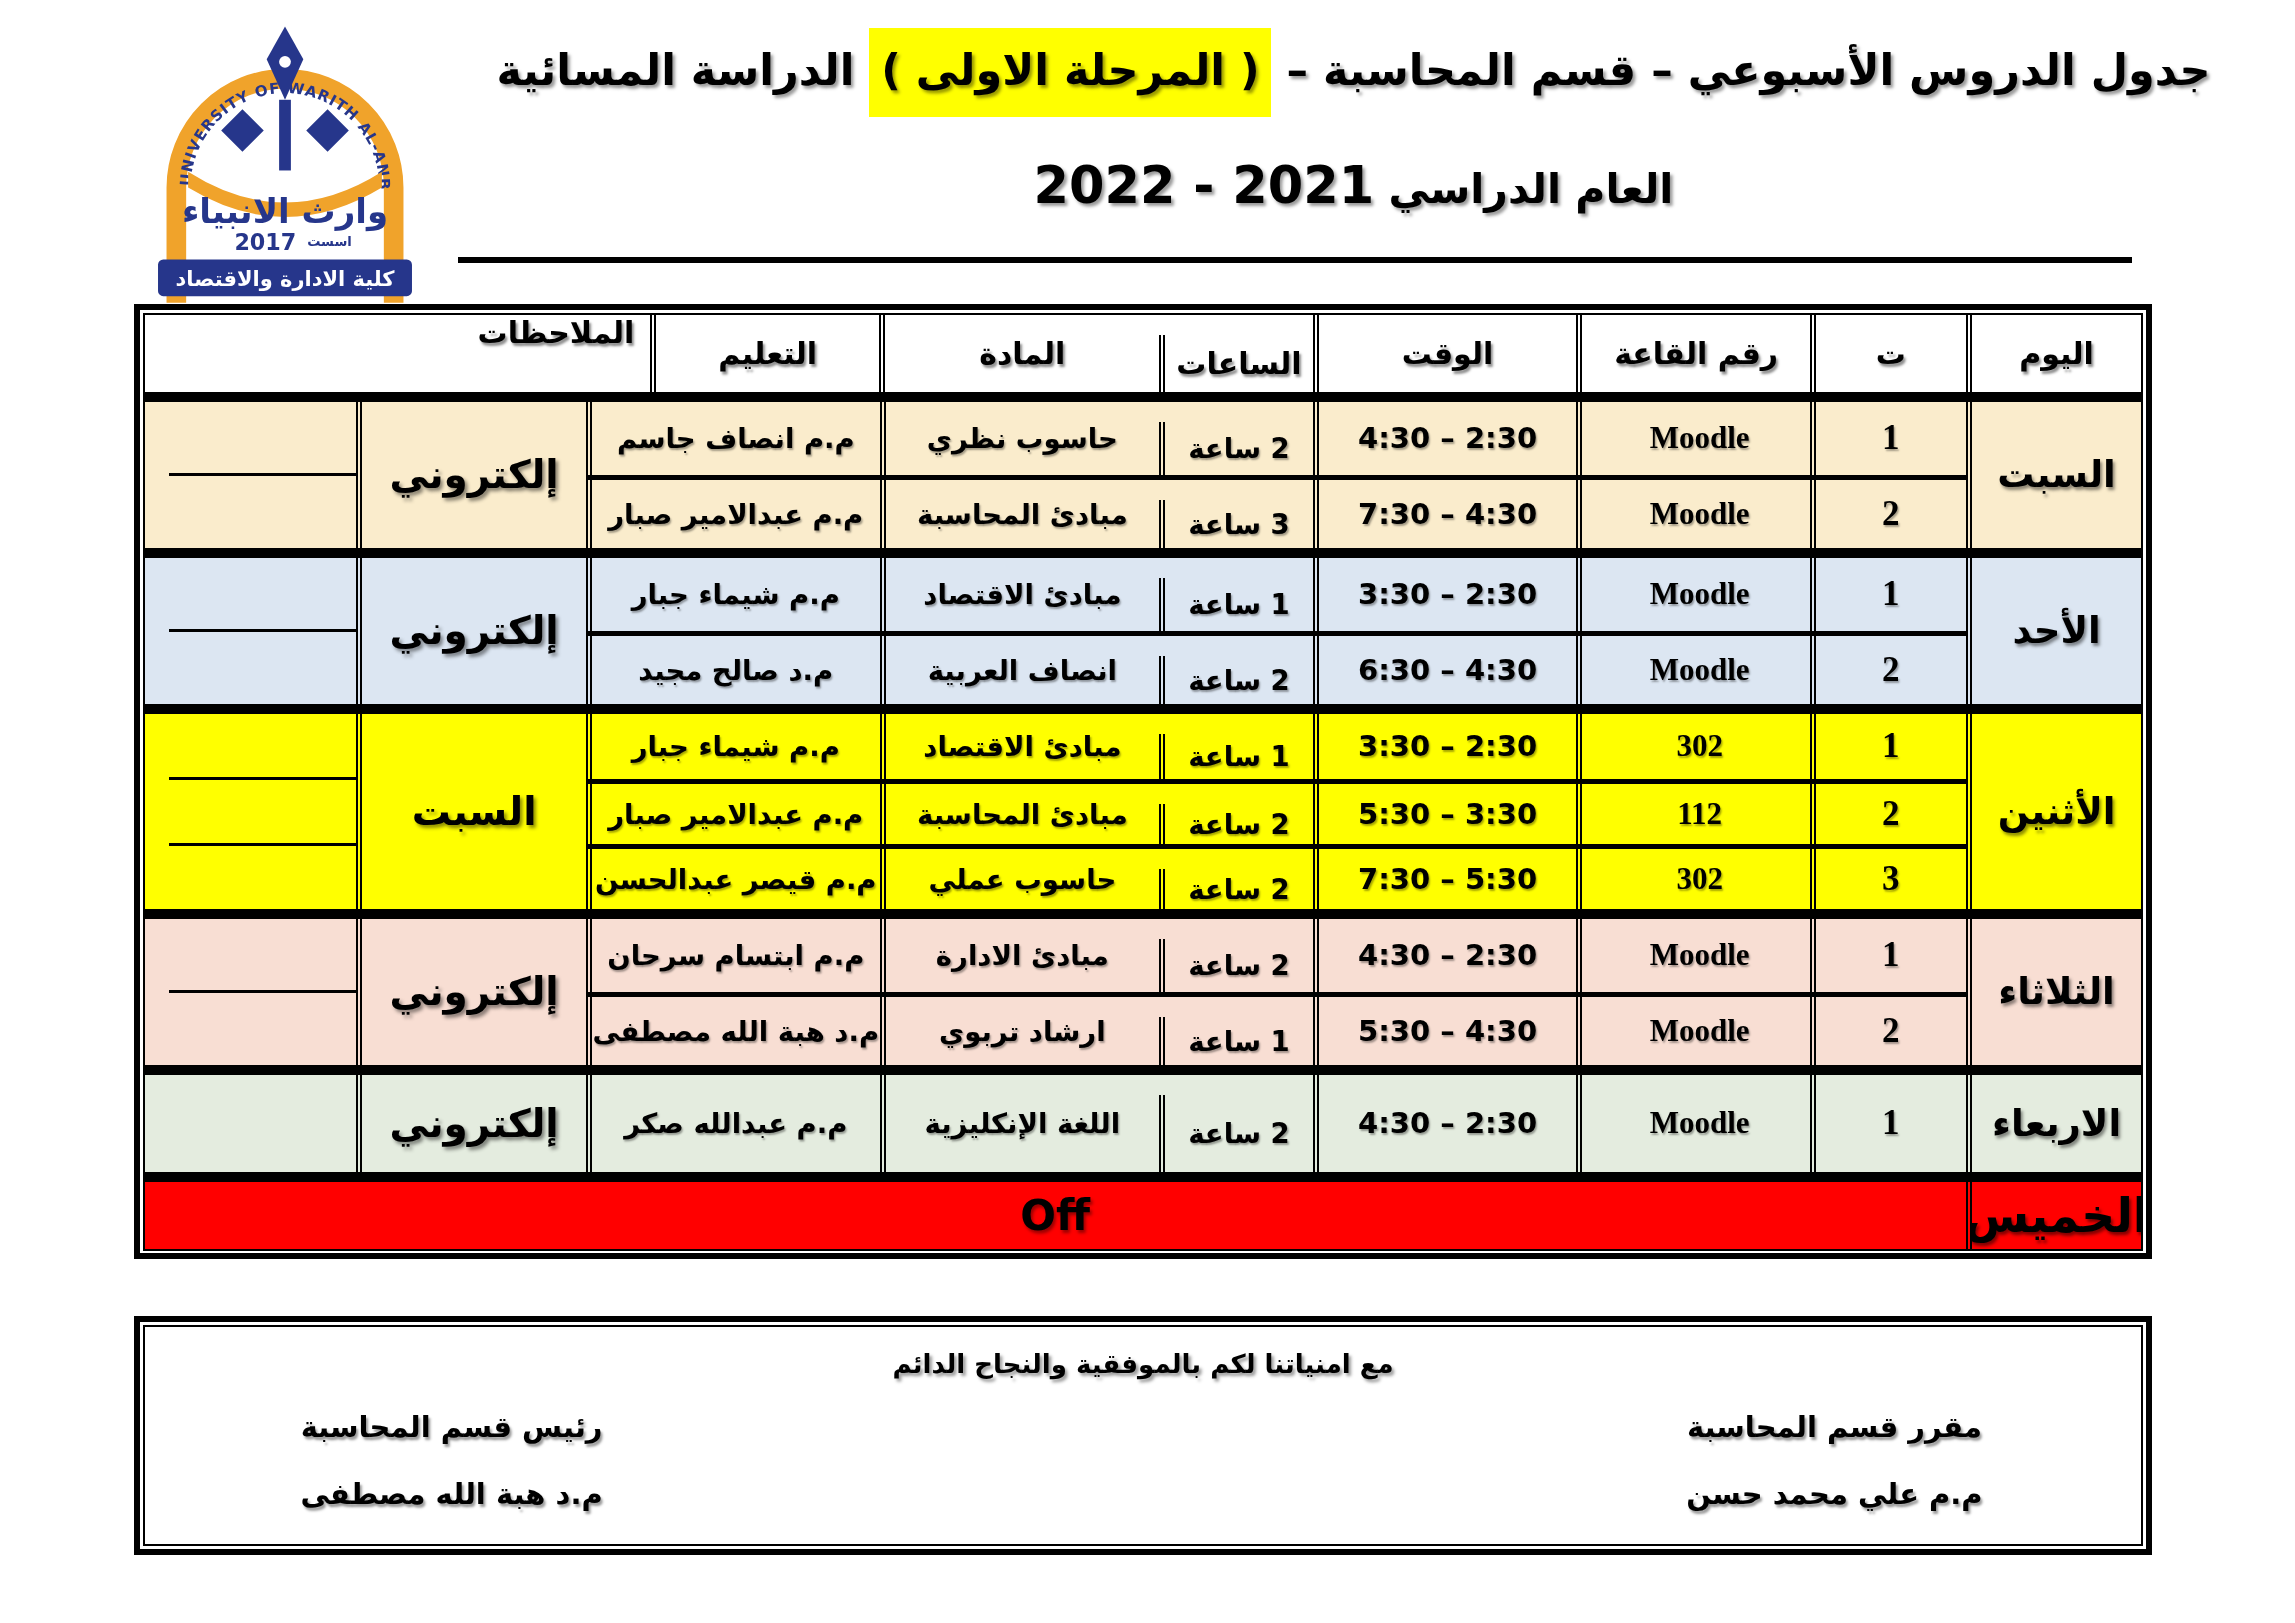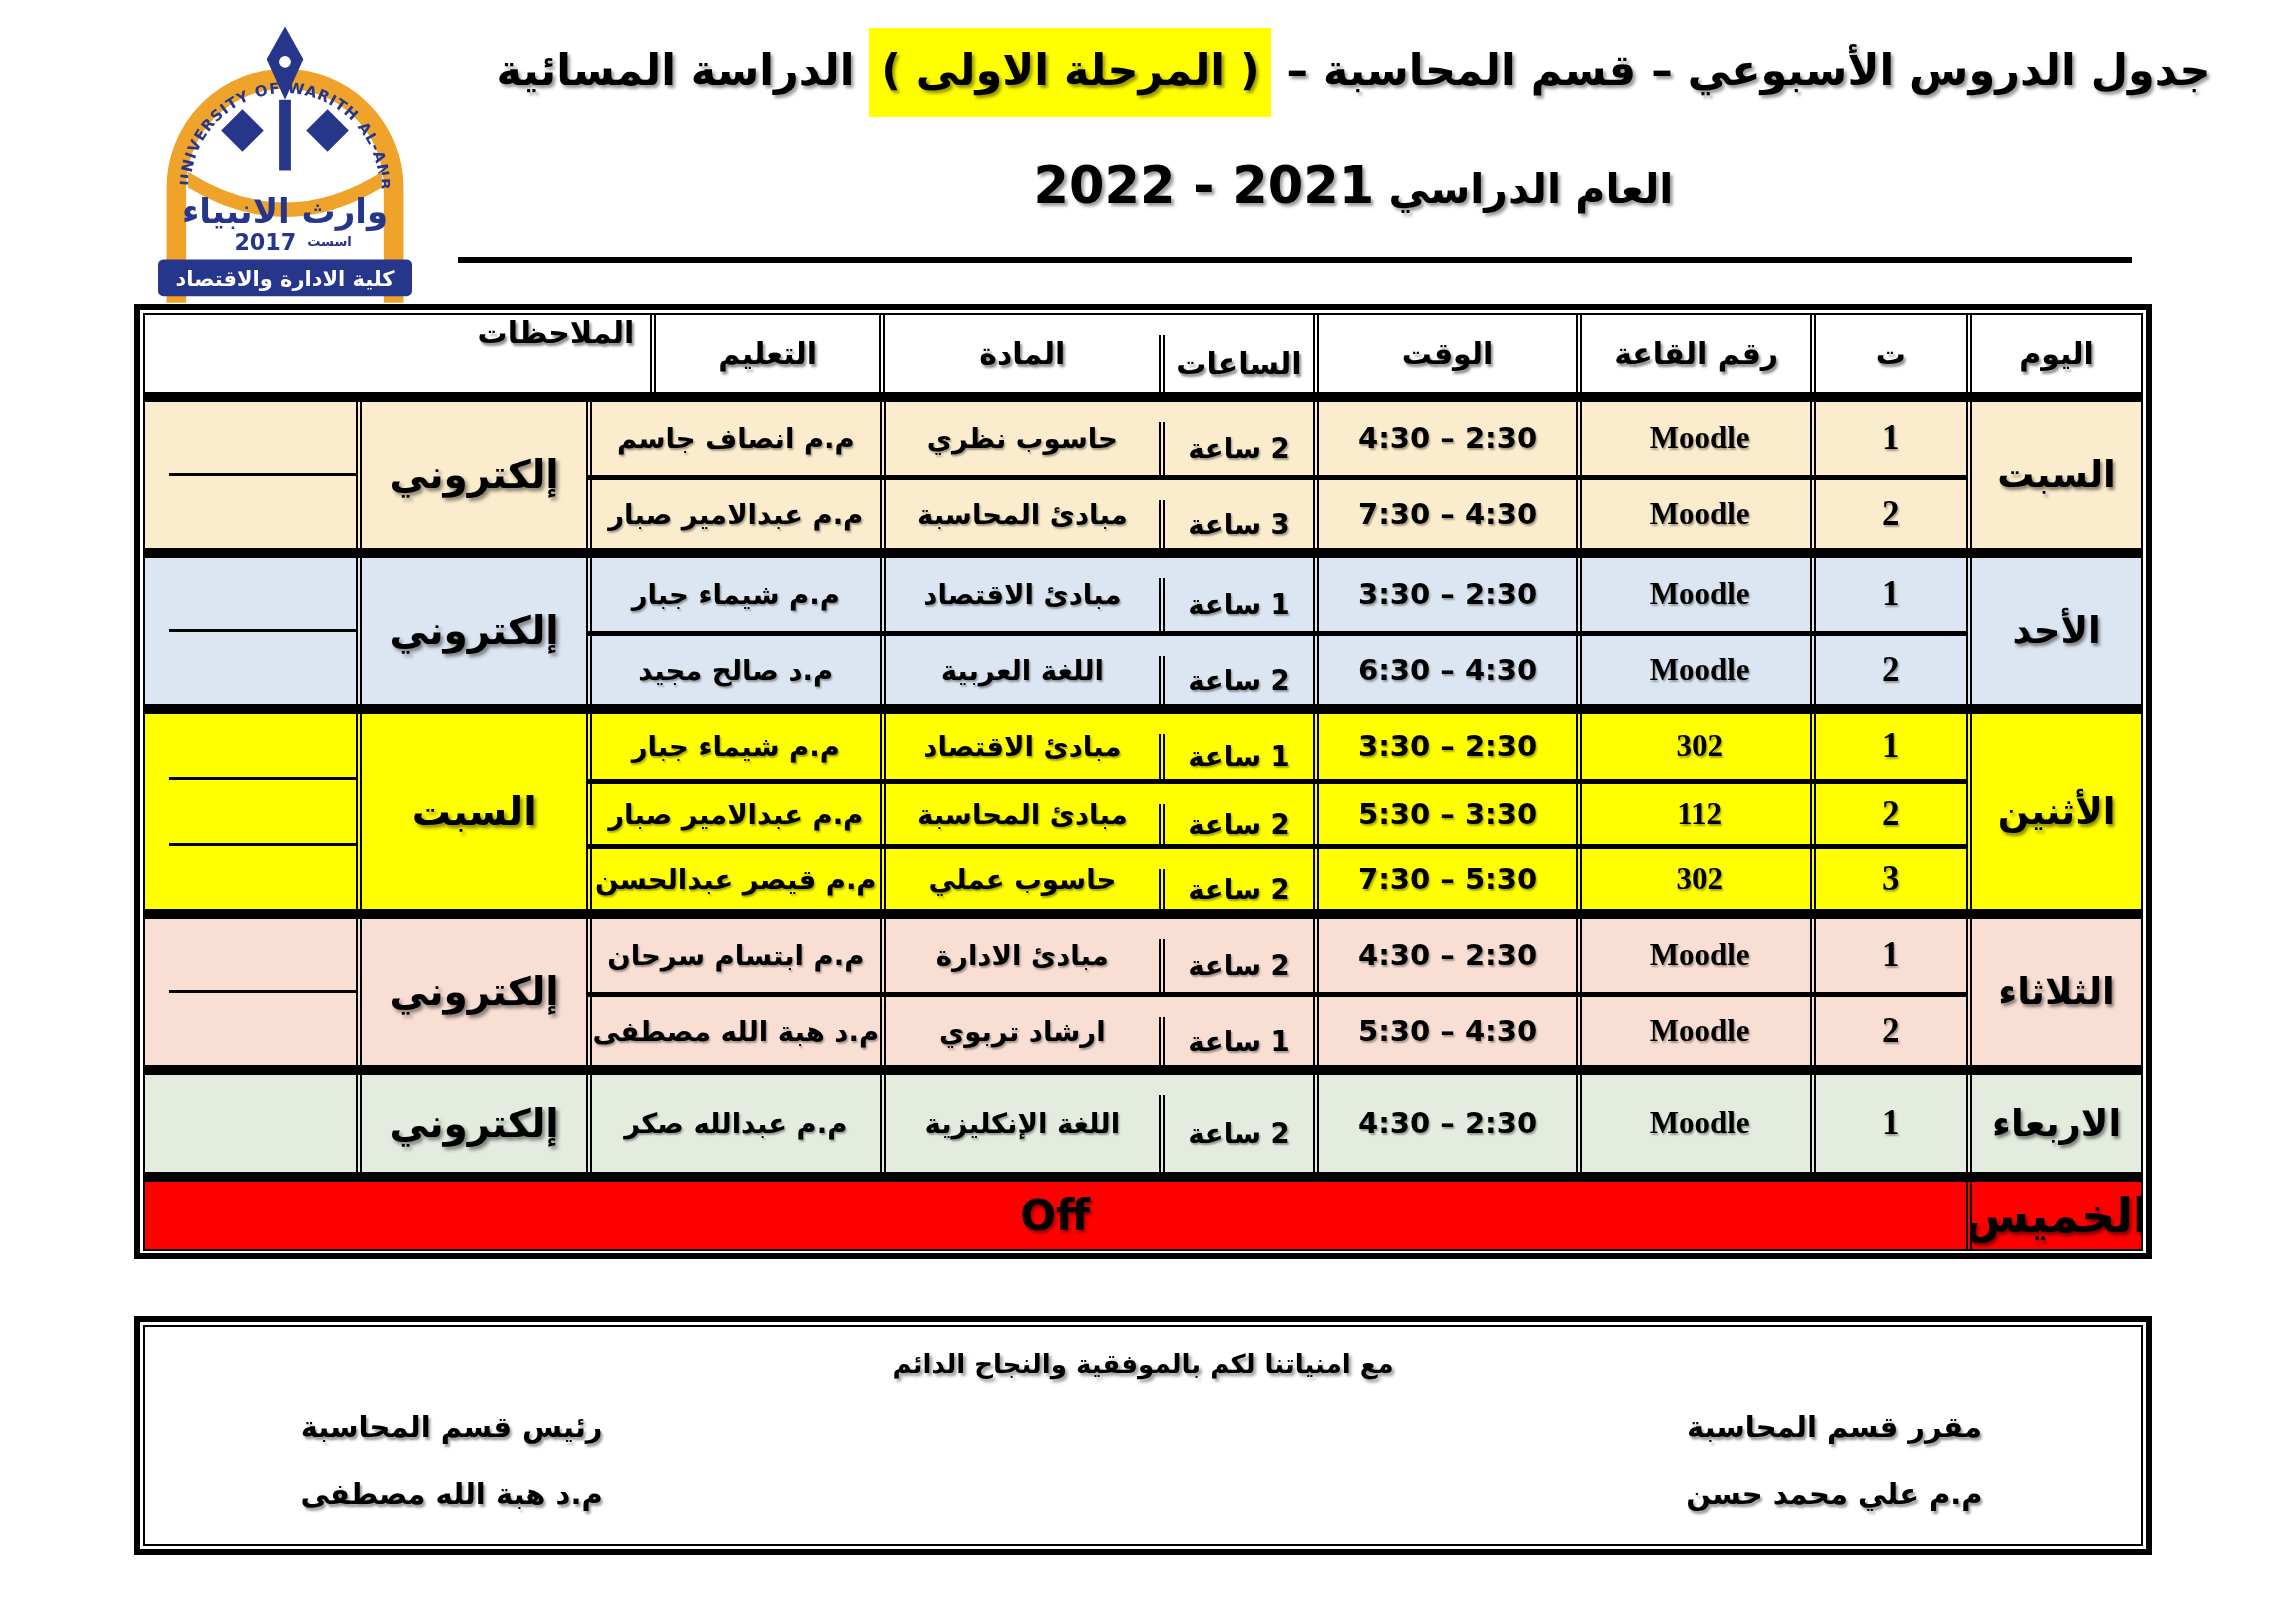--- a/index.html
+++ b/index.html
@@ -158,21 +158,21 @@
               <div class="cell c-time">2:30 – 3:30</div>
               <div class="cell c-hours">1 ساعة</div>
               <div class="cell c-subject">مبادئ الاقتصاد</div>
               <div class="cell c-teacher">م.م شيماء جبار</div>
             </div>
             <div class="row">
               <div class="cell c-t serif">2</div>
               <div class="cell c-room serif">Moodle</div>
               <div class="cell c-time">4:30 – 6:30</div>
               <div class="cell c-hours">2 ساعة</div>
-              <div class="cell c-subject">اللغة العربية</div>
+              <div class="cell c-subject">انصاف العربية</div>
               <div class="cell c-teacher">م.د صالح مجيد</div>
             </div>
           </div>
           <div class="cell c-mode mode-text">إلكتروني</div>
           <div class="cell c-notes">
             <div class="notes-sub"></div>
             <div class="notes-sub"></div>
           </div>
         </div>
         <div class="day-section sec-2" style="background: rgb(255, 255, 0);">

